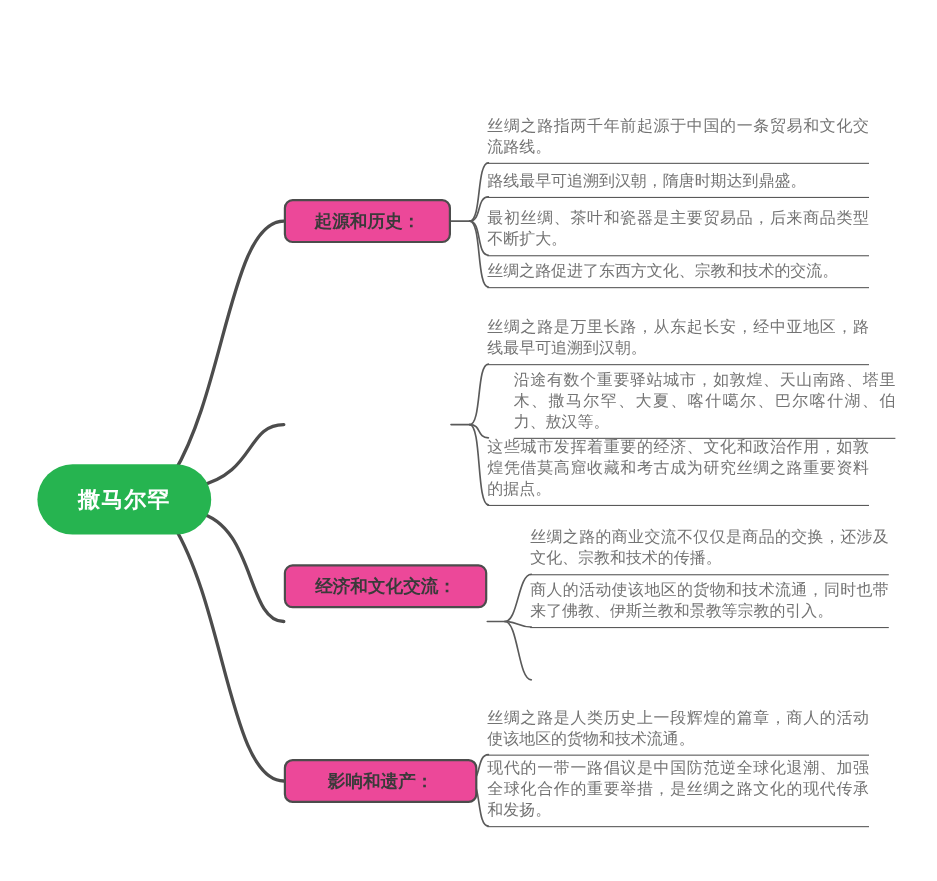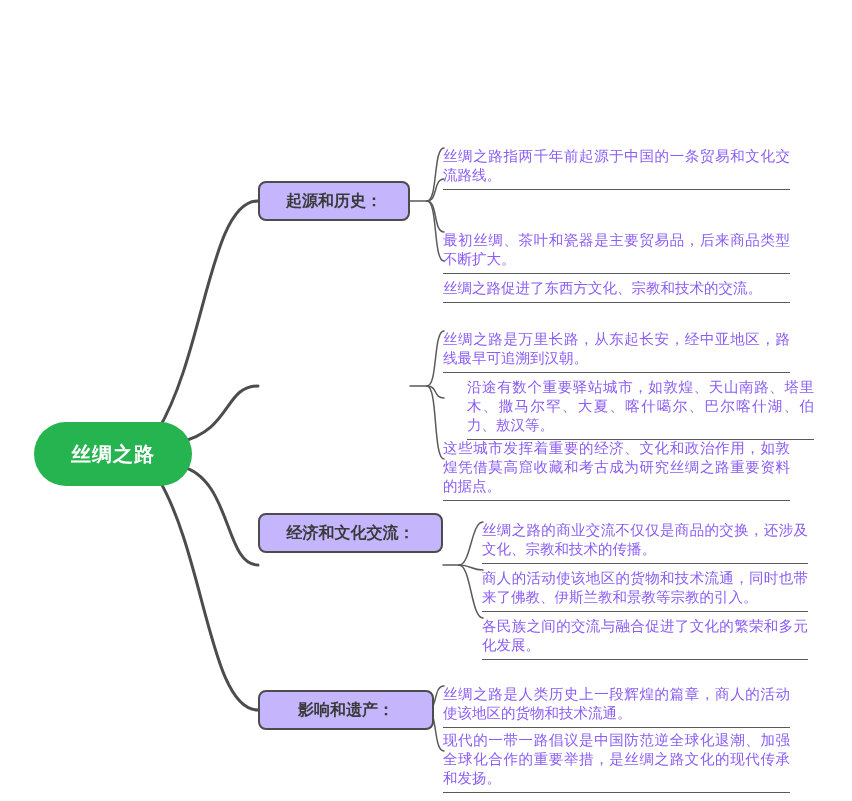--- a/index.html
+++ b/index.html
@@ -6,30 +6,30 @@
   body{font-family:"Liberation Sans","DejaVu Sans",sans-serif;}
   #canvas{position:relative;width:852px;height:801px;background:#ffffff;overflow:hidden;}
   #connectors{position:absolute;left:0;top:0;width:852px;height:801px;pointer-events:none;}
   .root-node{
     position:absolute;left:34px;top:422px;width:158px;height:64px;
     border-radius:32px;display:flex;align-items:center;justify-content:center;
     color:#ffffff;font-size:20px;font-weight:700;letter-spacing:1px;
     box-sizing:border-box;z-index:2;
   }
   .branch-node{
-    position:absolute;height:40px;background:#c4b5fd;
+    position:absolute;height:40px;background:#ec4899;
     border:2px solid #4c4c4c;border-radius:8px;
     display:flex;align-items:center;justify-content:center;
     font-size:16px;font-weight:700;color:#3a3a3a;
     box-sizing:border-box;z-index:2;text-align:center;
   }
   .leaf-note{
-    position:absolute;font-size:14.5px;line-height:19px;color:#8b5cf6;
+    position:absolute;font-size:14.5px;line-height:19px;color:#737373;
     padding-bottom:4px;border-bottom:1.5px solid #5a5a5a;
-    box-sizing:border-box;z-index:1;text-align:justify;margin-top:41px;
+    box-sizing:border-box;z-index:1;text-align:justify;
   }
 </style>
 </head>
 <body>
 
 <div id="canvas">
 
   <svg id="connectors" viewBox="0 0 852 801" xmlns="http://www.w3.org/2000/svg">
 
     <g stroke="#4c4c4c" stroke-width="3" fill="none" stroke-linecap="round">
@@ -56,34 +56,34 @@
       <path d="M 459 565 C 471 565, 471 522, 483 522"></path>
       <path d="M 459 565 C 471 565, 471 570, 483 570"></path>
       <path d="M 459 565 C 471 565, 471 618, 483 618"></path>
 
       <path d="M 410 710 L 427 710"></path>
       <path d="M 427 710 C 438 710, 433 686, 444 686"></path>
       <path d="M 427 710 C 438 710, 433 751, 444 751"></path>
     </g>
   </svg>
 
-  <div class="root-node" style="background:#26b450;">丝绸之路</div>
+  <div class="root-node" style="background:#26b450;">撒马尔罕</div>
 
   <div class="branch-node" style="left:258px;top:181px;width:152px;">起源和历史：</div>
   <div class="branch-node" style="left:258px;top:513px;width:185px;">经济和文化交流：</div>
   <div class="branch-node" style="left:258px;top:690px;width:176px;">影响和遗产：</div>
 
   <div class="leaf-note" style="left:443px;top:106px;width:347px;">丝绸之路指两千年前起源于中国的一条贸易和文化交流路线。</div>
+  <div class="leaf-note" style="left:443px;top:156px;width:347px;">路线最早可追溯到汉朝，隋唐时期达到鼎盛。</div>
   <div class="leaf-note" style="left:443px;top:190px;width:347px;">最初丝绸、茶叶和瓷器是主要贸易品，后来商品类型不断扩大。</div>
   <div class="leaf-note" style="left:443px;top:238px;width:347px;">丝绸之路促进了东西方文化、宗教和技术的交流。</div>
 
   <div class="leaf-note" style="left:443px;top:289px;width:347px;">丝绸之路是万里长路，从东起长安，经中亚地区，路线最早可追溯到汉朝。</div>
   <div class="leaf-note" style="left:467px;top:337px;width:347px;">沿途有数个重要驿站城市，如敦煌、天山南路、塔里木、撒马尔罕、大夏、喀什噶尔、巴尔喀什湖、伯力、敖汉等。</div>
   <div class="leaf-note" style="left:443px;top:398px;width:347px;">这些城市发挥着重要的经济、文化和政治作用，如敦煌凭借莫高窟收藏和考古成为研究丝绸之路重要资料的据点。</div>
 
   <div class="leaf-note" style="left:482px;top:528px;width:326px;">商人的活动使该地区的货物和技术流通，同时也带来了佛教、伊斯兰教和景教等宗教的引入。</div>
   <div class="leaf-note" style="left:482px;top:480px;width:326px;">丝绸之路的商业交流不仅仅是商品的交换，还涉及文化、宗教和技术的传播。</div>
-  <div class="leaf-note" style="left:482px;top:576px;width:326px;">各民族之间的交流与融合促进了文化的繁荣和多元化发展。</div>
 
   <div class="leaf-note" style="left:443px;top:644px;width:347px;">丝绸之路是人类历史上一段辉煌的篇章，商人的活动使该地区的货物和技术流通。</div>
   <div class="leaf-note" style="left:443px;top:690px;width:347px;">现代的一带一路倡议是中国防范逆全球化退潮、加强全球化合作的重要举措，是丝绸之路文化的现代传承和发扬。</div>
 
 </div>
 
 </body></html>

